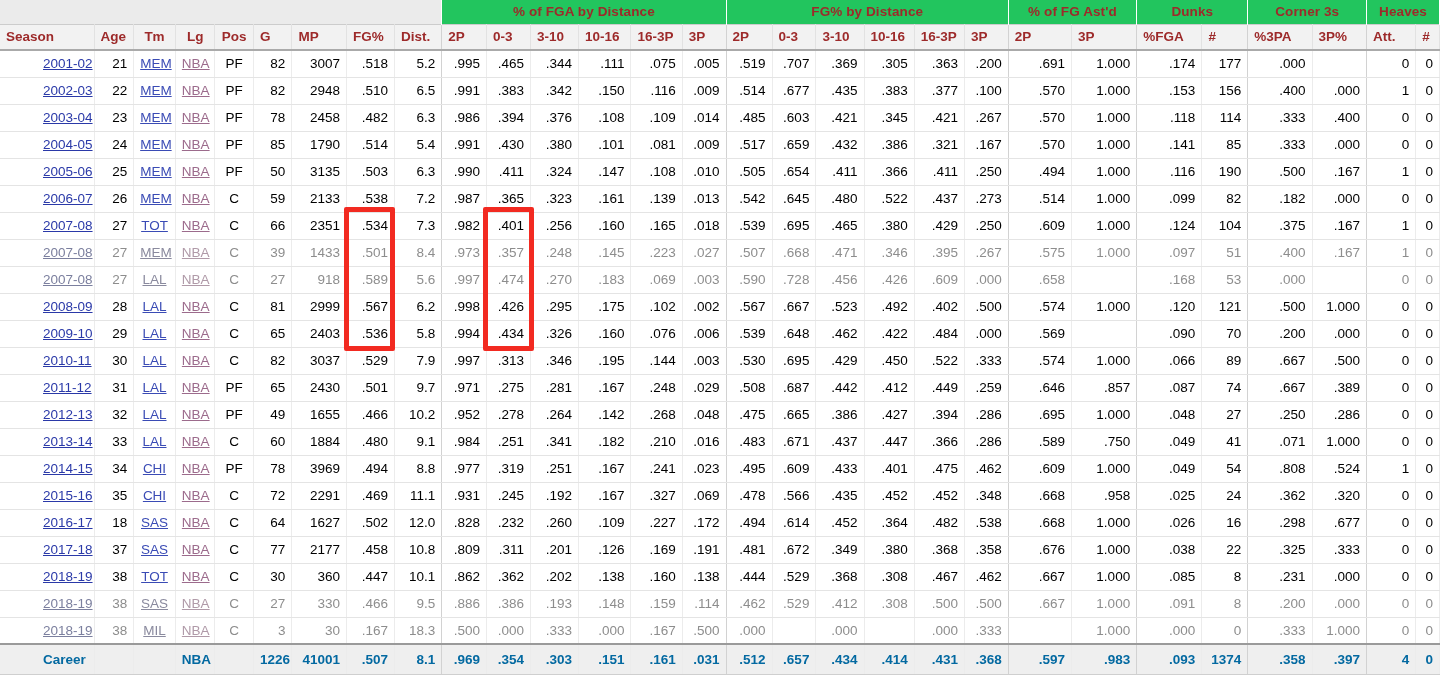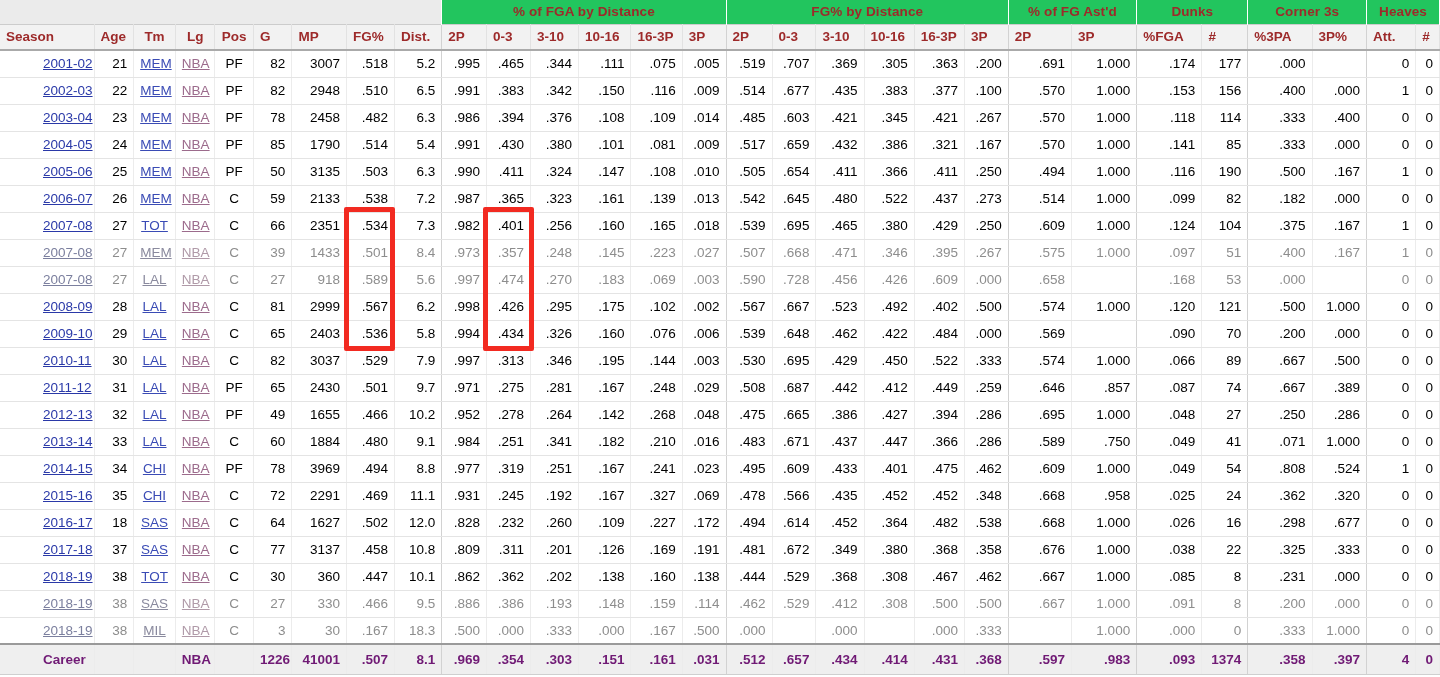--- a/index.html
+++ b/index.html
@@ -72,21 +72,21 @@
     text-decoration: underline;
   }
   td a.teamlink { color: #3a4bb5; }
   td a.lglink { color: #9c6b8c; }
   tr.partial td a.teamlink { color: #8a8a9e; }
   tr.partial td a.lglink { color: #b09aa8; }
 
   tr.career td {
     background: #efefef;
     font-weight: bold;
-    color: #701a75;
+    color: #0369a1;
     border-top: 2px solid #9a9a9a;
     border-bottom: 1px solid #cfcfcf;
     height: 30px;
   }
 
   
   .sep { border-right: 1px solid #d2d2d2 !important; }
 
   
   .hl-box {
@@ -749,21 +749,21 @@
           <td>0</td>
           <td>0</td>
         </tr>
         <tr>
           <td class="lft"><a href="#" class="seasonlink">2017-18</a></td>
           <td>37</td>
           <td class="ctr"><a href="#" class="teamlink">SAS</a></td>
           <td class="ctr"><a href="#" class="lglink">NBA</a></td>
           <td class="ctr">C</td>
           <td>77</td>
-          <td>3137</td>
+          <td>2177</td>
           <td>.458</td>
           <td class="sep">10.8</td>
           <td>.809</td>
           <td>.311</td>
           <td>.201</td>
           <td>.126</td>
           <td>.169</td>
           <td class="sep">.191</td>
           <td>.481</td>
           <td>.672</td>

